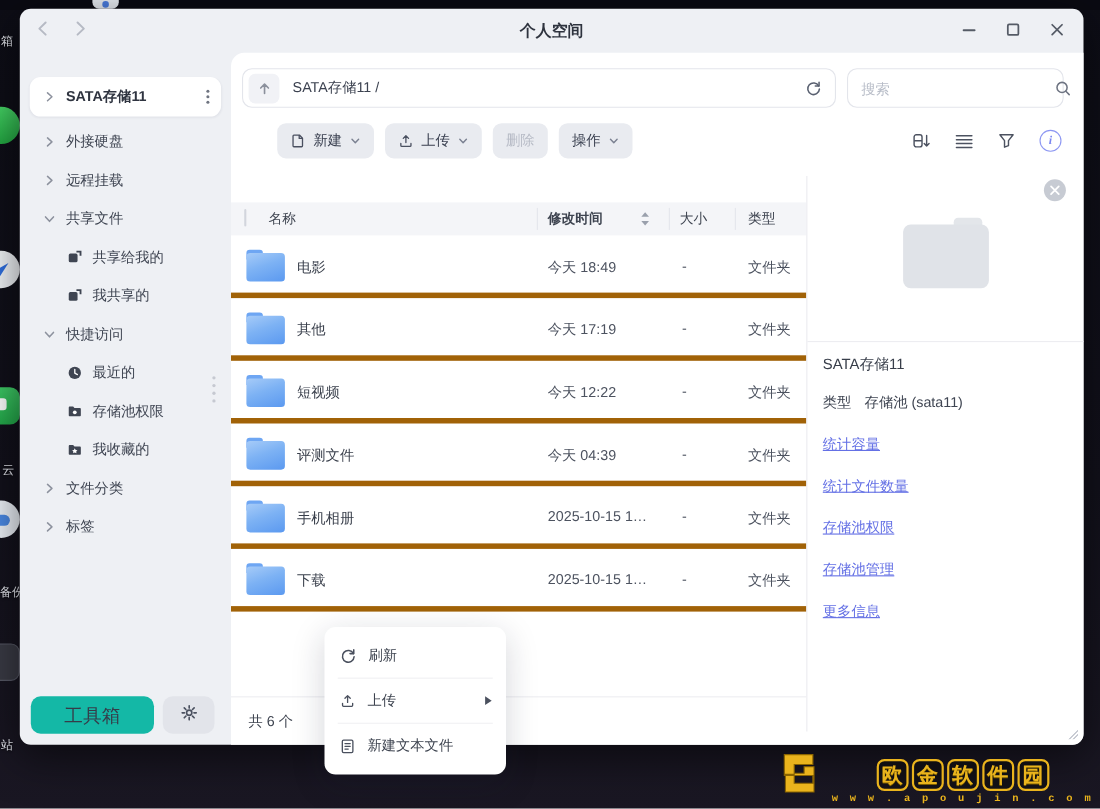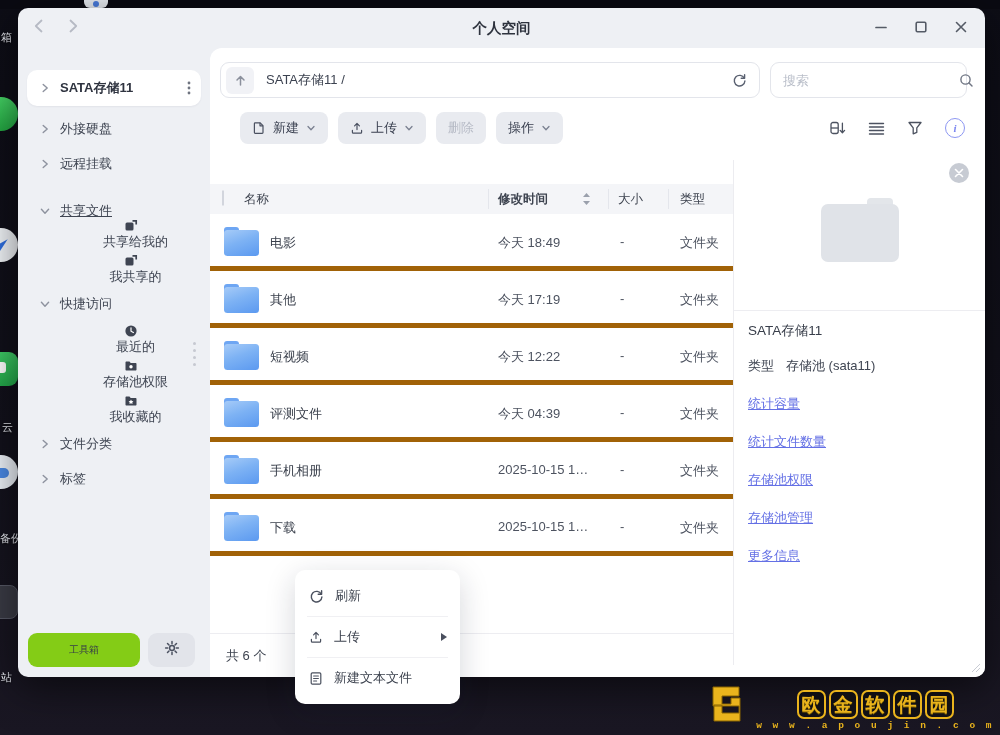--- a/index.html
+++ b/index.html
@@ -38,42 +38,42 @@
   .win-title { position:absolute; left:0; right:0; top:0; height:40px; display:flex; align-items:center; justify-content:center; font-size:14.5px; font-weight:bold; color:#2e333e; }
   .win-controls { position:absolute; right:16px; top:10px; display:flex; gap:23px; color:#555b66; }
   .win-controls .wc { width:17px; height:17px; display:flex; align-items:center; justify-content:center; cursor:default; }
 
   
   .sidebar { position:absolute; left:0; top:40px; bottom:0; width:192px; }
   .side-root { position:absolute; left:9px; top:22px; width:174px; height:36px; background:#fff; border-radius:10px; display:flex; align-items:center; padding:0 10px 0 12px; box-shadow:0 1px 2px rgba(30,35,60,.06); }
   .side-root .lbl { font-size:13px; font-weight:bold; color:#2f3440; margin-left:9px; flex:1; }
   .side-item { position:absolute; left:9px; width:174px; height:30px; display:flex; align-items:center; padding-left:12px; font-size:13px; color:#3f4552; }
   .side-item .lbl { margin-left:9px; }
-  .side-item.indent { padding-left:34px;flex-direction:column; }
+  .side-item.indent { padding-left:34px; }
   .chev { color:#8d929e; display:inline-flex; }
   .side-ico { color:#3f4552; display:inline-flex; }
   .kebab { display:inline-flex; color:#6f7480; }
   .side-bottom { position:absolute; left:10px; bottom:10px; display:flex; gap:8px; }
-  .toolbox-btn { width:112px; height:34px; background:#84cc16; border-radius:9px; display:flex; align-items:center; justify-content:center; font-size:10px; color:#363c49; cursor:default; }
+  .toolbox-btn { width:112px; height:34px; background:#14b8a6; border-radius:9px; display:flex; align-items:center; justify-content:center; font-size:17px; color:#363c49; cursor:default; }
   .gear-btn { width:47px; height:34px; background:#e2e4ea; border-radius:9px; display:flex; align-items:center; justify-content:center; color:#4b5160; }
   .drag-dots { position:absolute; left:175px; top:334px; display:flex; flex-direction:column; gap:4px; }
   .drag-dots i { width:3px; height:3px; border-radius:50%; background:#c6c9d1; }
 
   
   .main-card { position:absolute; left:192px; top:40px; width:775px; height:629px; background:#fff; border-radius:12px 0 10px 0; }
   .crumb-bar { position:absolute; left:10px; top:14px; width:540px; height:36px; border:1px solid #e3e5eb; border-radius:9px; display:flex; align-items:center; padding:0 12px 0 5px; background:#fff; }
   .up-btn { width:28px; height:27px; background:#f1f2f6; border-radius:6px; display:flex; align-items:center; justify-content:center; color:#8b909c; }
   .crumb-path { flex:1; margin-left:12px; font-size:13px; color:#3c4250; }
   .refresh-ico { color:#596070; display:inline-flex; }
   .search-box { position:absolute; left:560px; top:14px; width:197px; height:36px; border:1px solid #e3e5eb; border-radius:9px; display:flex; align-items:center; padding:0 12px; background:#fff; }
   .search-box input { flex:1; border:none; outline:none; font-size:13px; color:#3c4250; font-family:inherit; background:transparent; }
   .search-box input::placeholder { color:#b8bdc8; }
   .search-ico { color:#6e7482; display:inline-flex; }
 
-  .toolbar { position:absolute; left:6px; top:64px; display:flex; gap:10px;padding-left:24px; }
+  .toolbar { position:absolute; left:18px; top:64px; display:flex; gap:10px;padding-left:24px; }
   .tb-btn { height:32px; background:#e9ebf0; border-radius:8px; display:flex; align-items:center; gap:7px; padding:0 12px; font-size:13px; color:#3a4050; cursor:default; }
   .tb-btn.disabled { color:#b7bbc6; }
   .tb-btn .bico { display:inline-flex; color:#4a5060; }
   .tb-btn .cd { display:inline-flex; color:#7b8191; }
   .view-icons { position:absolute; right:20px; top:70px; display:flex; gap:22px; align-items:center; color:#4c5260; }
   .vi { display:inline-flex; }
   .info-active { width:20px; height:20px; border:1.4px solid #8d97f2; border-radius:50%; color:#7b86f0; display:flex; align-items:center; justify-content:center; font-size:11px; font-weight:bold; font-family:"Liberation Serif","DejaVu Serif",serif; font-style:italic; }
 
   
   .list { position:absolute; left:0; top:112px; width:523px; bottom:0;margin-top:24px; }
@@ -207,21 +207,21 @@
       <span class="lbl">外接硬盘</span>
     </div>
     <div class="side-item" style="top:101px;">
       <span class="chev">
           <svg width="12" height="12" viewBox="0 0 12 12">
             <path d="M4.2 2.4 8.2 6l-4 3.6" fill="none" stroke="currentColor" stroke-width="1.4" stroke-linecap="round" stroke-linejoin="round"></path>
           </svg>
         </span>
       <span class="lbl">远程挂载</span>
     </div>
-    <div class="side-item" style="top:148px;text-decoration:underline;">
+    <div class="side-item" style="top:136px;">
       <span class="chev">
           <svg width="12" height="12" viewBox="0 0 12 12">
             <path d="M2.4 4.2 6 8.2l3.6-4" fill="none" stroke="currentColor" stroke-width="1.4" stroke-linecap="round" stroke-linejoin="round"></path>
           </svg>
         </span>
       <span class="lbl">共享文件</span>
     </div>
     <div class="side-item indent" style="top:171px;">
       <span class="side-ico">
           <svg width="14" height="14" viewBox="0 0 14 14">

